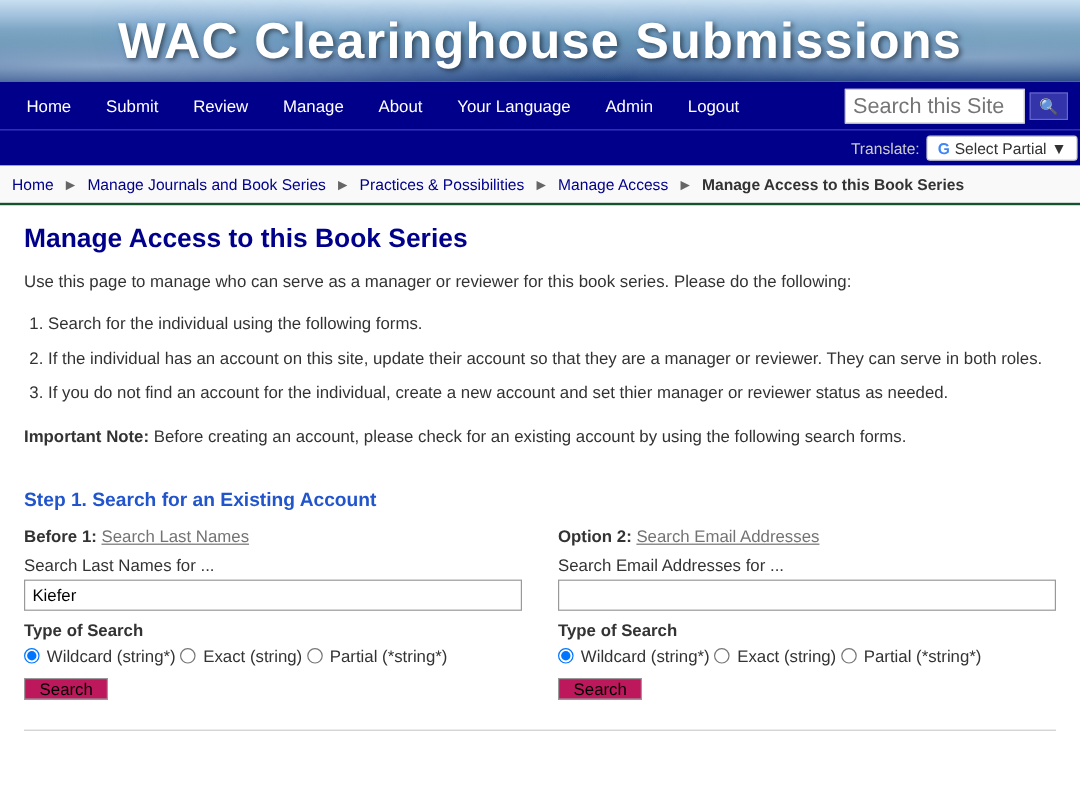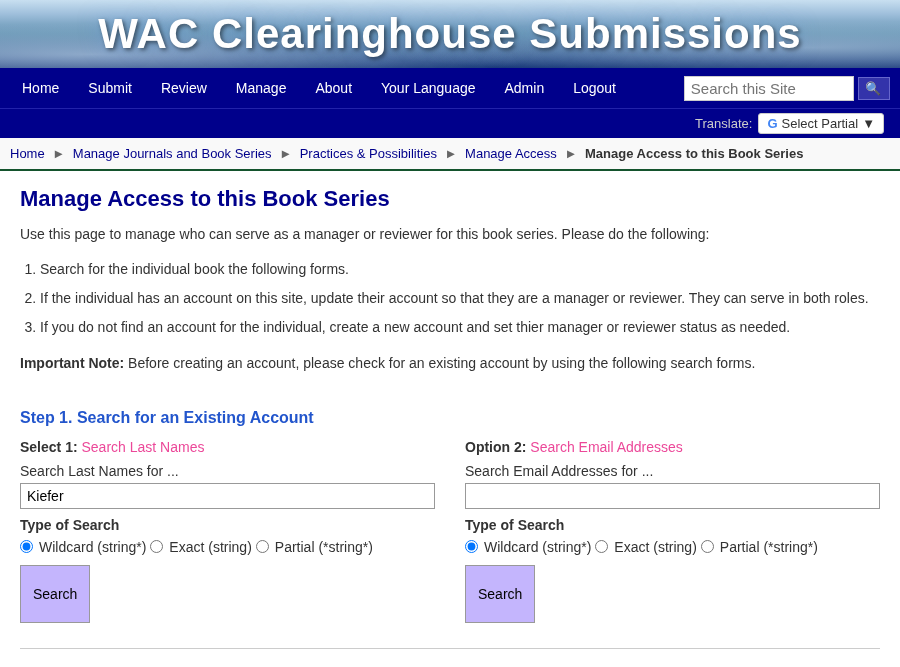--- a/index.html
+++ b/index.html
@@ -55,37 +55,37 @@
       font-size: 14px;
       white-space: nowrap;
     }
     .nav-search {
       display: flex;
       align-items: center;
       gap: 4px;
     }
     .nav-search input {
       padding: 3px 6px;
-      font-size: 15px;
+      font-size: 18px;
       border: 1px solid #ccc;
-      width: 170px;
+      width: 150px;
     }
     .nav-search button {
       background: #3333aa;
       border: 1px solid #6666cc;
       color: #fff;
       padding: 3px 7px;
       cursor: pointer;
       font-size: 13px;
     }
 
     
     .translate-bar {
       background-color: #00008b;
-      padding: 4px 16px;
+      padding: 4px 2px;
       display: flex;
       justify-content: flex-end;
       align-items: center;
       gap: 6px;
       border-top: 1px solid #2222aa;
     }
     .translate-label {
       color: #ccc;
       font-size: 13px;
     }
@@ -160,21 +160,21 @@
       margin-bottom: 25px;
     }
     .search-option {
       flex: 1;
     }
     .option-label {
       font-size: 14px;
       margin-bottom: 8px;
     }
     .option-label strong { font-weight: bold; }
-    .option-label span { color: #ec4899; }
+    .option-label span { color: #737373; text-decoration: underline; }
     .field-label {
       font-size: 14px;
       margin-bottom: 4px;
     }
     .text-input {
       width: 100%;
       padding: 4px 6px;
       font-size: 14px;
       border: 1px solid #999;
       margin-bottom: 8px;
@@ -191,23 +191,23 @@
       margin-bottom: 10px;
     }
     .radio-group label {
       display: flex;
       align-items: center;
       gap: 6px;
       font-size: 14px;
       cursor: pointer;
     }
     .search-btn {
-      background: #c4b5fd;
+      background: #be185d;
       border: 1px solid #999;
-      padding: 20px 12px;
+      padding: 0 12px;
       font-size: 14px;
       cursor: pointer;
     }
 
     
     .divider {
       border: none;
       border-top: 1px solid #ccc;
       margin: 20px 0;
     }
@@ -257,37 +257,37 @@
   <span class="current">Manage Access to this Book Series</span>
 </div>
 
 <div class="main-content">
 
   <h2 class="page-title">Manage Access to this Book Series</h2>
 
   <p class="intro-text">Use this page to manage who can serve as a manager or reviewer for this book series. Please do the following:</p>
 
   <ol class="steps-list">
-    <li>Search for the individual book the following forms.</li>
+    <li>Search for the individual using the following forms.</li>
     <li>If the individual has an account on this site, update their account so that they are a manager or reviewer. They can serve in both roles.</li>
     <li>If you do not find an account for the individual, create a new account and set thier manager or reviewer status as needed.</li>
   </ol>
 
   <p class="important-note">
     <strong>Important Note:</strong>
     <span> Before creating an account, please check for an existing account by using the following search forms.</span>
   </p>
 
   <h3 class="section-title">Step 1. Search for an Existing Account</h3>
 
   <div class="search-section">
 
     <div class="search-option">
       <div class="option-label">
-        <strong>Select 1:</strong>
+        <strong>Before 1:</strong>
         <span> Search Last Names</span>
       </div>
       <div class="field-label">Search Last Names for ...</div>
       <input type="text" class="text-input" value="Kiefer" style="">
       <div class="type-label">Type of Search</div>
       <div class="radio-group">
         <label>
           <input type="radio" name="search_type_1" checked="" style="">
           <span>Wildcard (string*)</span>
         </label>

